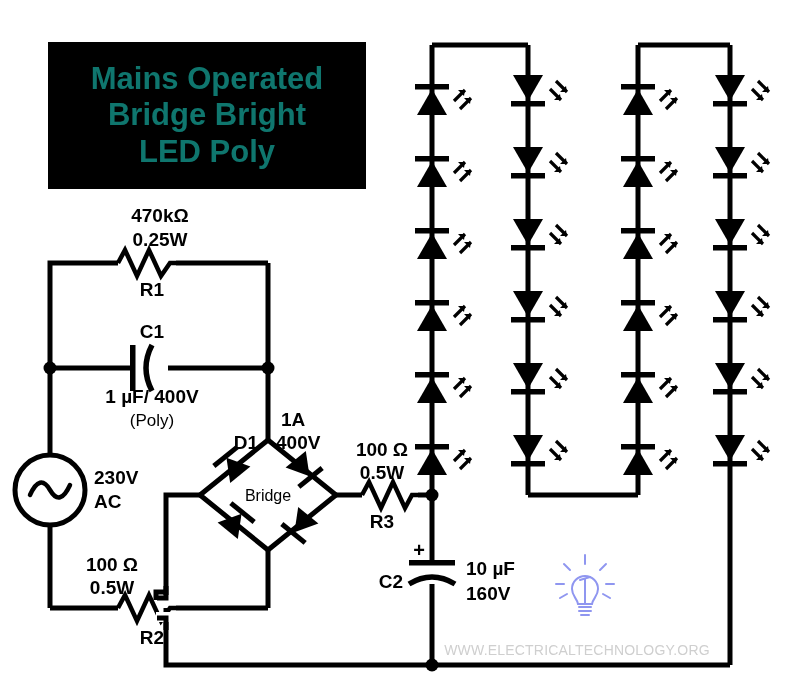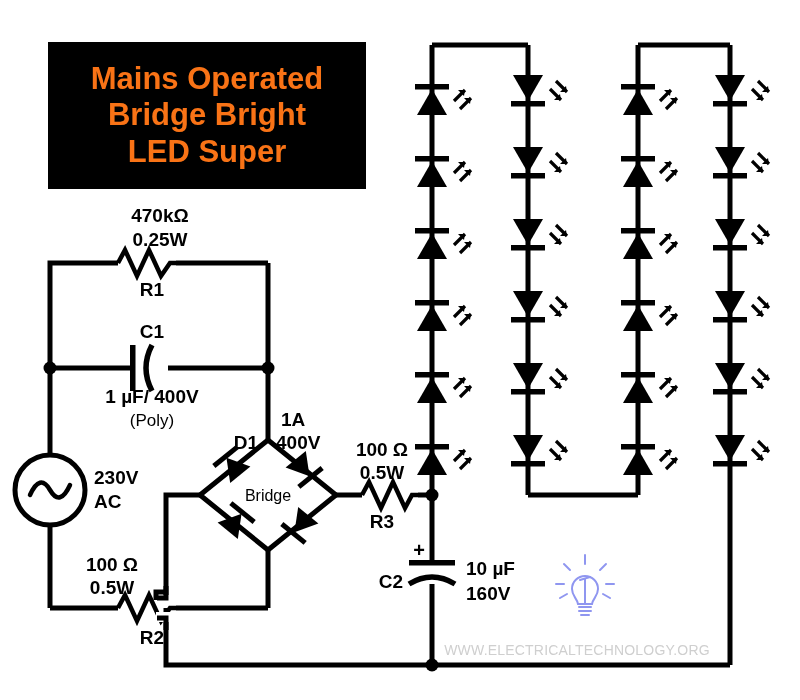--- a/index.html
+++ b/index.html
@@ -87,21 +87,21 @@
     top: 42px;
     width: 318px;
     height: 147px;
     background: #000000;
     display: flex;
     flex-direction: column;
     align-items: center;
     justify-content: center;
   }
   #title-block .tline {
-    color: #f97316;
+    color: #0f766e;
     font-family: "Liberation Sans", sans-serif;
     font-weight: bold;
     font-size: 31px;
     line-height: 1.18;
     text-align: center;
     white-space: nowrap;
   }
   .bulb-icon { stroke: #8f96f0; stroke-width: 2; fill: none; stroke-linecap: round; }
 </style>
 </head>
@@ -320,16 +320,16 @@
     <text class="lbl lbl-start" x="466" y="575">10 µF</text>
     <text class="lbl lbl-start" x="466" y="600">160V</text>
 
     <text class="watermark" x="577" y="655">WWW.ELECTRICALTECHNOLOGY.ORG</text>
 
   </svg>
 
   <div id="title-block">
     <div class="tline">Mains Operated</div>
     <div class="tline">Bridge Bright</div>
-    <div class="tline">LED Super</div>
+    <div class="tline">LED Poly</div>
   </div>
 
 </div>
 
 </body></html>

